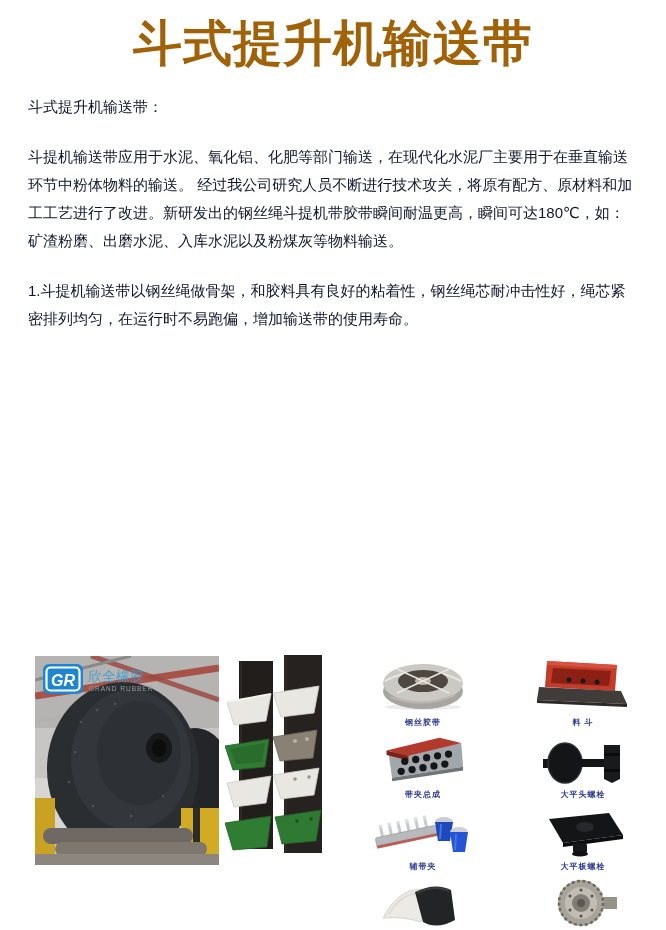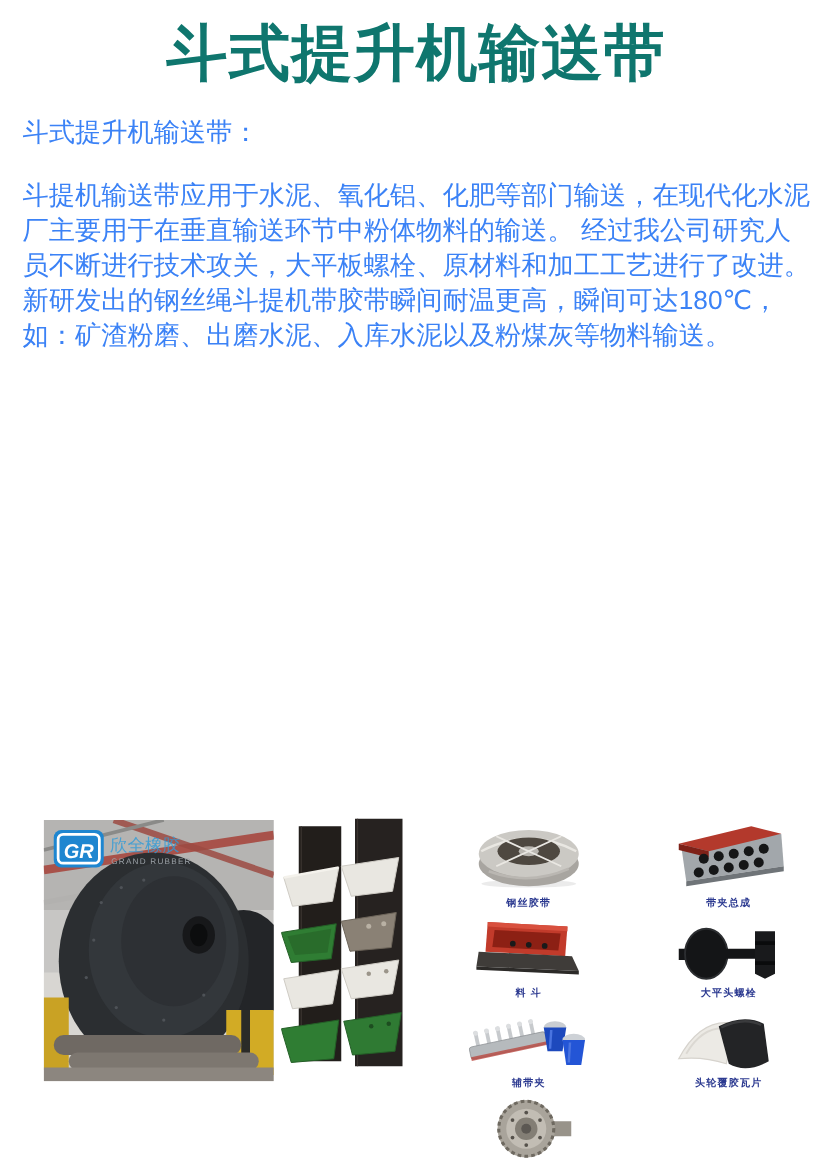--- a/index.html
+++ b/index.html
@@ -1,20 +1,20 @@
 <!DOCTYPE html>
 <html><head>
 <meta charset="utf-8">
 <style>
   html,body{margin:0;padding:0;background:#ffffff;}
   body{font-family:"Liberation Sans","DejaVu Sans",sans-serif;color:#111;}
   .page{position:relative;width:666px;height:930px;margin:0 auto;background:#fff;overflow:hidden;}
   .title{margin:14px 0 0;padding:0;text-align:center;font-size:49px;line-height:1.2;
-         font-weight:bold;letter-spacing:1px;color:#0f766e;}
-  .article{margin:20px 18px 0;font-size:21px;line-height:28px;text-align:left;color:#3b82f6;}
+         font-weight:bold;letter-spacing:1px;color:#a16207;}
+  .article{margin:20px 28px 0;font-size:15px;line-height:28px;text-align:left;color:#0f172a;}
   .article p{margin:0 0 22px 0;}
   .gallery{position:absolute;left:0;top:648px;width:640px;height:232px;}
   .photo-left{position:absolute;left:35px;top:8px;width:184px;height:209px;}
   .photo-mid{position:absolute;left:225px;top:3px;width:112px;height:208px;}
   .grid{position:absolute;left:344px;top:8px;width:318px;
         display:grid;grid-template-columns:repeat(2,1fr);grid-template-rows:78px 72px 72px;
         column-gap:2px;}
   .cell{display:flex;flex-direction:column;align-items:center;justify-content:flex-end;
         margin:0;padding:0 0 6px;}
   .cell svg{display:block;}
@@ -23,21 +23,22 @@
 </style>
 </head>
 <body>
 
 <div class="page">
 
   <h1 class="title">斗式提升机输送带</h1>
 
   <div class="article">
     <p>斗式提升机输送带：</p>
-    <p>斗提机输送带应用于水泥、氧化铝、化肥等部门输送，在现代化水泥厂主要用于在垂直输送环节中粉体物料的输送。 经过我公司研究人员不断进行技术攻关，大平板螺栓、原材料和加工工艺进行了改进。新研发出的钢丝绳斗提机带胶带瞬间耐温更高，瞬间可达180℃，如：矿渣粉磨、出磨水泥、入库水泥以及粉煤灰等物料输送。</p>
+    <p>斗提机输送带应用于水泥、氧化铝、化肥等部门输送，在现代化水泥厂主要用于在垂直输送环节中粉体物料的输送。 经过我公司研究人员不断进行技术攻关，将原有配方、原材料和加工工艺进行了改进。新研发出的钢丝绳斗提机带胶带瞬间耐温更高，瞬间可达180℃，如：矿渣粉磨、出磨水泥、入库水泥以及粉煤灰等物料输送。</p>
+    <p>1.斗提机输送带以钢丝绳做骨架，和胶料具有良好的粘着性，钢丝绳芯耐冲击性好，绳芯紧密排列均匀，在运行时不易跑偏，增加输送带的使用寿命。</p>
   </div>
 
   <div class="gallery">
 
     <svg class="photo-left" viewBox="0 0 184 209" xmlns="http://www.w3.org/2000/svg">
       <rect width="184" height="209" fill="#c7c6c4"></rect>
       <rect width="184" height="72" fill="#b5b4b2"></rect>
       <path d="M0,40 L184,12" stroke="#a8524a" stroke-width="7" fill="none"></path>
       <path d="M56,0 L184,44" stroke="#9c4a42" stroke-width="5" fill="none" opacity="0.85"></path>
       <path d="M0,24 L96,0" stroke="#8a8a88" stroke-width="3" fill="none"></path>
@@ -114,52 +115,52 @@
           <path d="M14,40 Q46,52 78,38" stroke="#bab7b2" stroke-width="2" fill="none"></path>
           <ellipse cx="46" cy="24" rx="25" ry="11" fill="#4e4840"></ellipse>
           <ellipse cx="46" cy="24" rx="8" ry="4" fill="#b9b6b0"></ellipse>
           <path d="M20,12 L72,36 M72,12 L20,36" stroke="#e9e7e2" stroke-width="1.5"></path>
         </svg>
         <figcaption>钢丝胶带</figcaption>
       </figure>
 
       <figure class="cell">
         <svg width="92" height="56" viewBox="0 0 92 56">
+          <polygon points="10,4 80,8 78,34 8,30" fill="#c23b2b"></polygon>
+          <polygon points="10,4 80,8 80,12 10,8" fill="#d8503e"></polygon>
+          <polygon points="16,11 74,14 72,29 14,26" fill="#8c2014"></polygon>
+          <circle cx="32" cy="23" r="2.5" fill="#1a1a1a"></circle>
+          <circle cx="46" cy="24" r="2.5" fill="#1a1a1a"></circle>
+          <circle cx="60" cy="25" r="2.5" fill="#1a1a1a"></circle>
+          <polygon points="2,30 84,34 90,47 0,43" fill="#3f3c39"></polygon>
+          <polygon points="0,43 90,47 90,50 0,46" fill="#2c2a28"></polygon>
+        </svg>
+        <figcaption>料 斗</figcaption>
+      </figure>
+
+      <figure class="cell">
+        <svg width="92" height="56" viewBox="0 0 92 56">
           <polygon points="8,20 88,10 90,36 12,48" fill="#a2a7ab"></polygon>
           <polygon points="6,18 64,4 88,10 30,24" fill="#b3392c"></polygon>
           <polygon points="6,18 30,24 30,29 6,23" fill="#7e2118"></polygon>
           <g fill="#151617">
             <circle cx="26" cy="30" r="4"></circle>
               <circle cx="38" cy="28" r="4"></circle>
               <circle cx="50" cy="26" r="4"></circle>
             <circle cx="62" cy="24" r="4"></circle>
               <circle cx="74" cy="22" r="4"></circle>
             <circle cx="22" cy="41" r="4"></circle>
               <circle cx="34" cy="39" r="4"></circle>
               <circle cx="46" cy="37" r="4"></circle>
             <circle cx="58" cy="35" r="4"></circle>
               <circle cx="70" cy="33" r="4"></circle>
           </g>
           <polygon points="12,48 90,36 90,40 12,52" fill="#6f7478"></polygon>
         </svg>
         <figcaption>带夹总成</figcaption>
-      </figure>
-
-      <figure class="cell">
-        <svg width="92" height="56" viewBox="0 0 92 56">
-          <polygon points="10,4 80,8 78,34 8,30" fill="#c23b2b"></polygon>
-          <polygon points="10,4 80,8 80,12 10,8" fill="#d8503e"></polygon>
-          <polygon points="16,11 74,14 72,29 14,26" fill="#8c2014"></polygon>
-          <circle cx="32" cy="23" r="2.5" fill="#1a1a1a"></circle>
-          <circle cx="46" cy="24" r="2.5" fill="#1a1a1a"></circle>
-          <circle cx="60" cy="25" r="2.5" fill="#1a1a1a"></circle>
-          <polygon points="2,30 84,34 90,47 0,43" fill="#3f3c39"></polygon>
-          <polygon points="0,43 90,47 90,50 0,46" fill="#2c2a28"></polygon>
-        </svg>
-        <figcaption>料 斗</figcaption>
       </figure>
 
       <figure class="cell">
         <svg width="92" height="46" viewBox="0 0 92 46">
           <rect x="6" y="20" width="7" height="9" fill="#141517"></rect>
           <ellipse cx="28" cy="24" rx="17" ry="20" fill="#141517"></ellipse>
           <ellipse cx="28" cy="24" rx="17" ry="20" fill="none" stroke="#2c2e31" stroke-width="1.5"></ellipse>
           <rect x="43" y="20" width="26" height="8" fill="#141517"></rect>
           <polygon points="67,6 83,6 83,40 75,44 67,40" fill="#191a1c"></polygon>
           <rect x="67" y="14" width="16" height="3" fill="#0a0b0c"></rect>
@@ -193,20 +194,30 @@
           <ellipse cx="70" cy="11" rx="9" ry="5" fill="#c9cdd2"></ellipse>
           <polygon points="61,11 79,11 76,30 64,30" fill="#1d49bd"></polygon>
           <ellipse cx="85" cy="21" rx="9" ry="5" fill="#cdd1d6"></ellipse>
           <polygon points="76,21 94,21 91,41 79,41" fill="#2355d6"></polygon>
           <line x1="67" y1="13" x2="66" y2="28" stroke="#4a74e0" stroke-width="2"></line>
           <line x1="82" y1="23" x2="81" y2="39" stroke="#4a74e0" stroke-width="2"></line>
         </svg>
         <figcaption>辅带夹</figcaption>
       </figure>
 
+      <figure class="cell">
+        <svg width="92" height="46" viewBox="0 0 92 46">
+          <polygon points="12,8 72,2 86,24 26,32" fill="#141517"></polygon>
+          <polygon points="26,32 86,24 86,28 26,36" fill="#0c0d0e"></polygon>
+          <ellipse cx="48" cy="16" rx="9" ry="5" fill="#26282b"></ellipse>
+          <rect x="36" y="32" width="14" height="11" rx="3" fill="#17181a"></rect>
+          <ellipse cx="43" cy="43" rx="8" ry="2.5" fill="#101113"></ellipse>
+        </svg>
+        <figcaption>大平板螺栓</figcaption>
+      </figure>
 
       <figure class="cell">
         <svg width="92" height="50" viewBox="0 0 92 50">
           <path d="M6,40 Q24,6 52,12 L44,44 Q26,38 6,40 Z" fill="#eceae5" stroke="#d6d3cd" stroke-width="1"></path>
           <path d="M12,36 Q26,12 48,16" fill="none" stroke="#dbd8d2" stroke-width="1.5"></path>
           <path d="M38,14 Q58,4 74,12 L78,42 Q60,52 46,44 Z" fill="#232426"></path>
           <path d="M40,15 Q58,6 72,13" fill="none" stroke="#3a3b3d" stroke-width="2"></path>
         </svg>
         <figcaption>头轮覆胶瓦片</figcaption>
       </figure>

